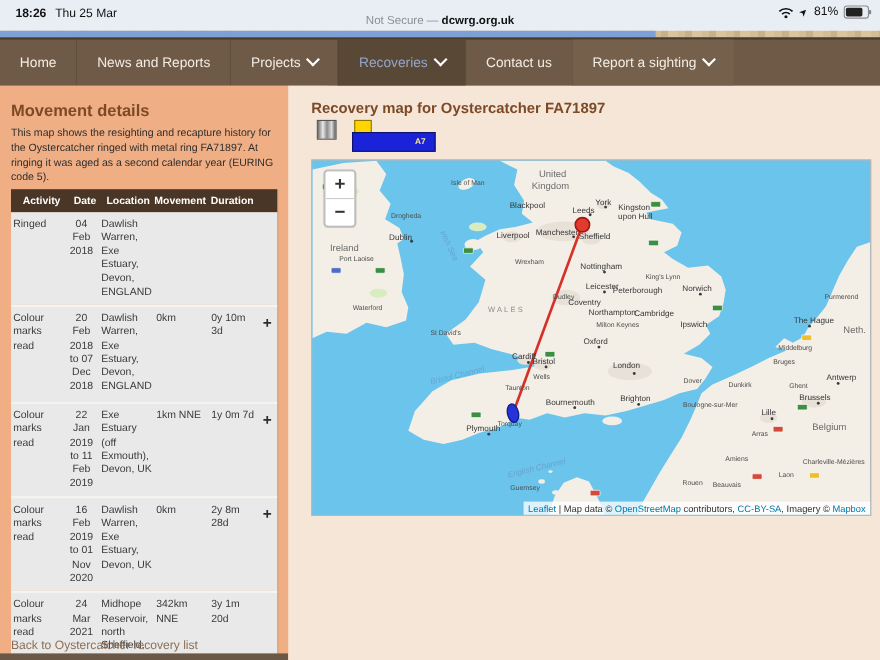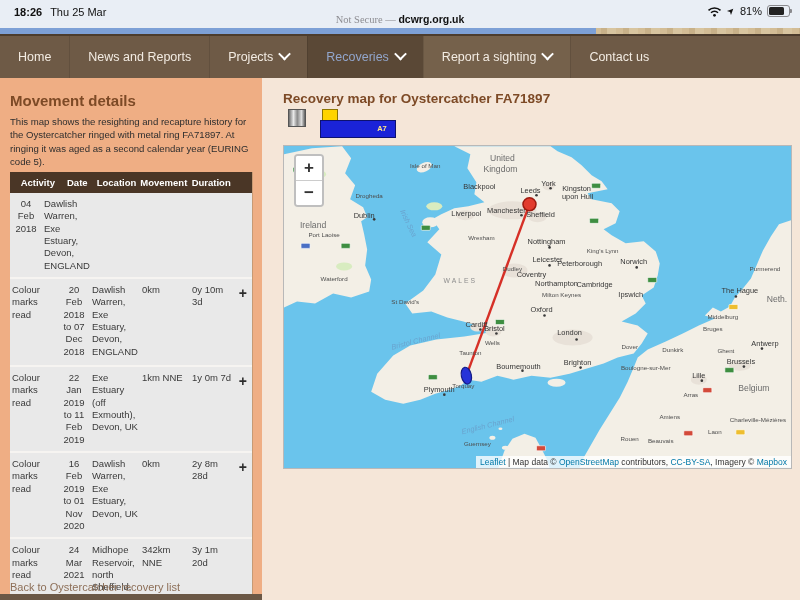--- a/index.html
+++ b/index.html
@@ -5,21 +5,21 @@
   html,body{margin:0;padding:0;}
   body{font-family:"Liberation Sans","DejaVu Sans",sans-serif;}
   .screen{position:relative;width:800px;height:600px;overflow:hidden;background:#f5e6d8;}
 
   
   .status-bar{position:absolute;left:0;top:0;width:800px;height:28px;background:#e9eef5;
     display:flex;align-items:center;font-size:11px;color:#111;}
   .sb-left{position:absolute;left:14px;top:6px;display:flex;gap:8px;}
   .sb-time{font-weight:bold;}
   .sb-center{position:absolute;left:0;right:0;top:13px;text-align:center;font-size:10.5px;}
-  .sb-insecure{color:#8d8d92;font-family:Liberation Serif, serif;}
+  .sb-insecure{color:#8d8d92;}
   .sb-domain{font-weight:bold;color:#111;}
   .sb-right{position:absolute;right:10px;top:5px;display:flex;align-items:center;gap:5px;}
   .loc-arrow{display:inline-block;font-size:9px;transform:rotate(-45deg);color:#111;}
   .battery{position:relative;width:21px;height:10px;border:1px solid #8a8a8e;border-radius:3px;}
   .battery-fill{position:absolute;left:1px;top:1px;bottom:1px;background:#222;border-radius:1.5px;}
   .battery-nub{position:absolute;right:-3px;top:3px;width:2px;height:4px;background:#8a8a8e;border-radius:0 1px 1px 0;}
 
   
   .progress-strip{position:absolute;left:0;top:28px;width:800px;height:6px;
     background:repeating-linear-gradient(90deg,#d3bd96 0 7px,#c8b189 7px 13px,#d8c5a0 13px 22px);}
@@ -126,43 +126,44 @@
         <span>News and Reports</span>
       </div>
       <div class="nav-item">
         <span>Projects</span>
         <span class="chev"></span>
       </div>
       <div class="nav-item active">
         <span>Recoveries</span>
         <span class="chev"></span>
       </div>
+      <div class="nav-item">
+        <span>Contact us</span>
+      </div>
       <div class="nav-item alt">
         <span>Report a sighting</span>
         <span class="chev"></span>
-      </div>
-      <div class="nav-item">
-        <span>Contact us</span>
       </div>
     </nav>
 
   <aside class="sidebar">
     <h2>Movement details</h2>
     <p>This map shows the resighting and recapture history for the Oystercatcher ringed with metal ring FA71897. At ringing it was aged as a second calendar year (EURING code 5).</p>
     <div class="mv-table">
       <div class="mv-head" id="mv-head">
           <div class="c-act">Activity</div>
           <div class="c-date">Date</div>
           <div class="c-loc">Location</div>
           <div class="c-mov">Movement</div>
           <div class="c-dur">Duration</div>
           <div class="c-exp"></div>
         </div>
       <div id="mv-rows">
           <div class="mv-row r0">
+            <div class="c-act">Ringed</div>
             <div class="c-date">04 Feb 2018</div>
             <div class="c-loc">Dawlish Warren, Exe Estuary, Devon, ENGLAND</div>
             <div class="c-mov"></div>
             <div class="c-dur"></div>
             <div class="c-exp"></div>
           </div>
           <div class="mv-row r1">
             <div class="c-act">Colour marks read</div>
             <div class="c-date">20 Feb 2018 to 07 Dec 2018</div>
             <div class="c-loc">Dawlish Warren, Exe Estuary, Devon, ENGLAND</div>

